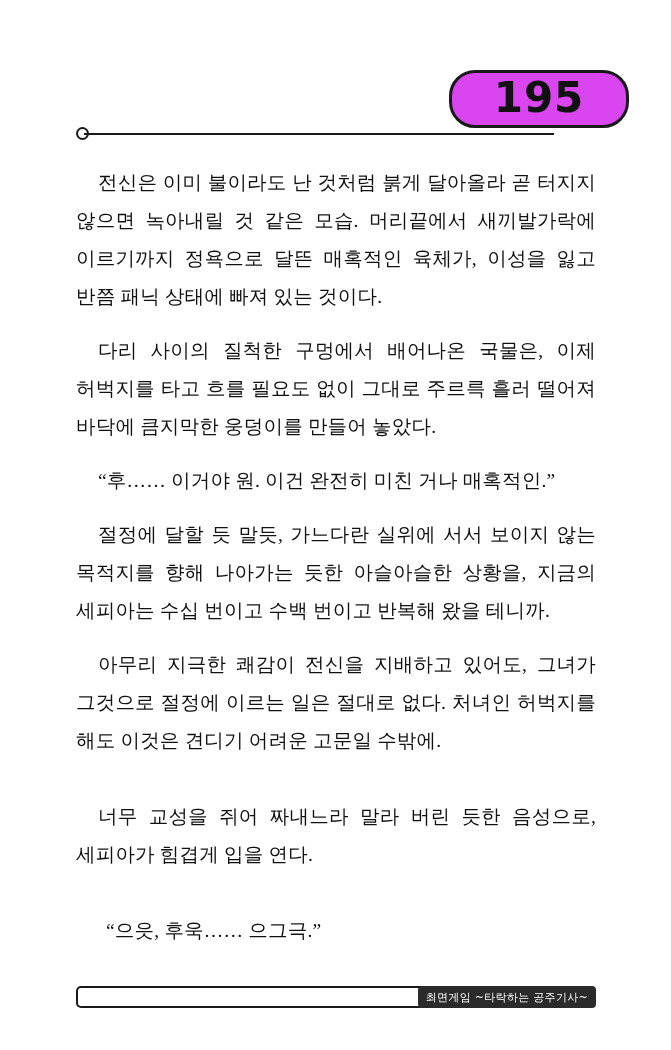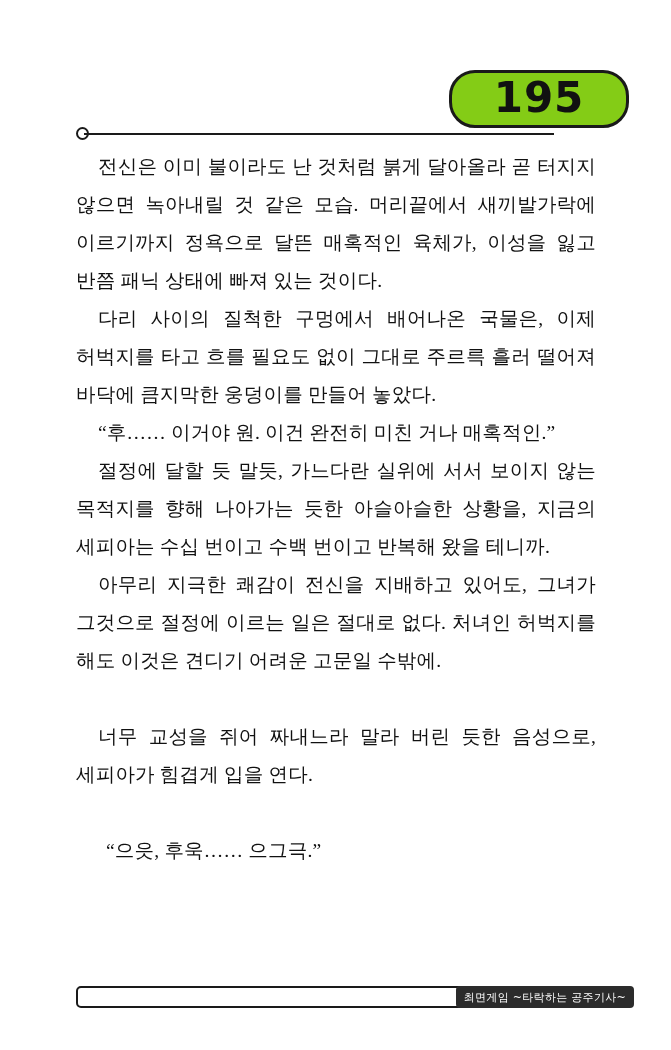--- a/index.html
+++ b/index.html
@@ -32,21 +32,21 @@
     height: 80px;
   }
   .page-number-box {
     position: absolute;
     right: 42px;
     top: 0;
     width: 180px;
     height: 58px;
     border: 3px solid #1a1a1a;
     border-radius: 26px;
-    background: #84cc16;
+    background: #d946ef;
     box-sizing: border-box;
     display: flex;
     align-items: center;
     justify-content: center;
   }
   .page-number {
     font-family: "DejaVu Sans", sans-serif;
     font-weight: bold;
     font-size: 42px;
     letter-spacing: 1px;
@@ -93,36 +93,36 @@
     font-size: 19.5px;
     line-height: 38px;
     letter-spacing: 0.2px;
     margin: 0;
     text-align: justify;
     text-justify: inter-character;
     word-break: keep-all;
   }
   .para.indent {
     text-indent: 22px;
+    margin-top: 16px;
   }
   .para.gap-before {
     margin-top: 38px;
   }
   .para.dialog-center {
     text-indent: 30px;
   }
 
   
   .footer {
     position: absolute;
     left: 76px;
     bottom: 38px;
     width: 520px;
     height: 26px;
-    padding-left: 38px;
   }
   .footer-rule {
     position: absolute;
     left: 0;
     top: 0;
     width: 420px;
     height: 22px;
     border: 2px solid #1a1a1a;
     border-radius: 5px;
     box-sizing: border-box;

